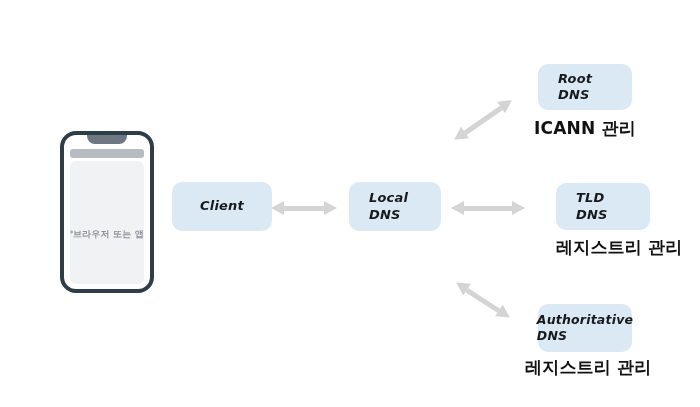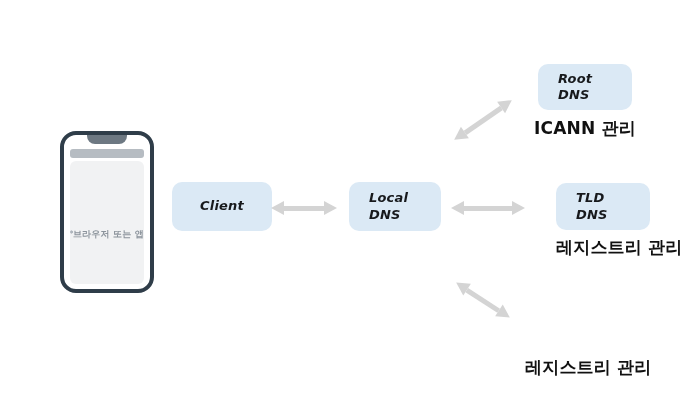--- a/index.html
+++ b/index.html
@@ -102,20 +102,21 @@
         <path d="M7.5 40 H48.5"></path>
       </svg>
       <div class="phone-caption">브라우저 또는 앱</div>
     </div>
   </div>
 
   <div class="node node-client">Client</div>
   <div class="node node-local">Local DNS</div>
   <div class="node node-root">Root DNS</div>
   <div class="node node-tld">TLD DNS</div>
+  <div class="node node-auth">Authoritative DNS</div>
 
   <div class="node-caption cap-root">ICANN 관리</div>
   <div class="node-caption cap-tld">레지스트리 관리</div>
   <div class="node-caption cap-auth">레지스트리 관리</div>
 
   <div class="arrow arrow-h1">
     <span class="head head-left"></span>
     <span class="bar"></span>
     <span class="head head-right"></span>
   </div>

